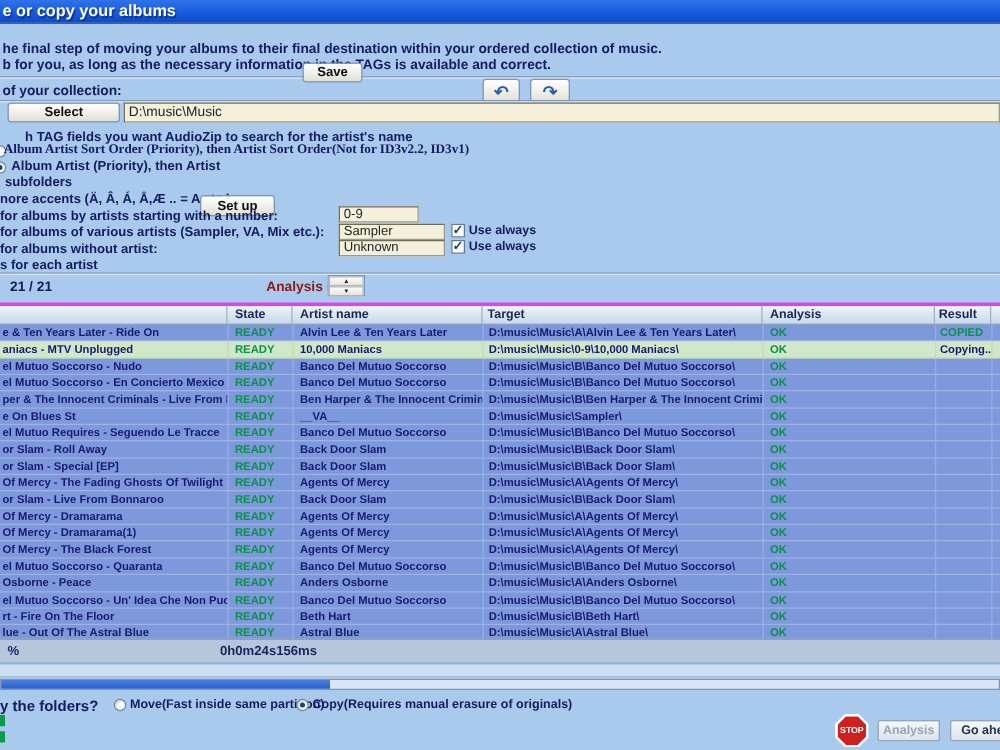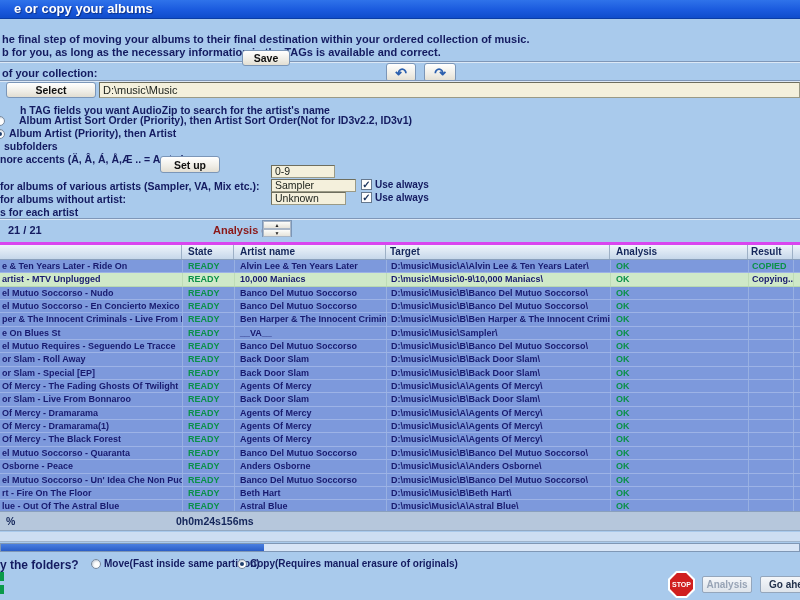--- a/index.html
+++ b/index.html
@@ -7,21 +7,21 @@
   #screen {
     position:relative; width:800px; height:600px; overflow:hidden;
     background:#a9caec; font-family:"Liberation Sans", sans-serif;
   }
   
   .titlebar {
     position:absolute; left:0; top:0; width:800px; height:19px;
     background:linear-gradient(#2f73ea 0%, #1a5ade 55%, #0f4ccb 100%);
     border-bottom:1px solid #0a3da6;
     color:#fff; font-size:13px; font-weight:bold; line-height:18px;
-    padding-left:14px; text-shadow:1px 1px 1px rgba(0,0,30,.45); white-space:nowrap;
+    padding-left:2px; text-shadow:1px 1px 1px rgba(0,0,30,.45); white-space:nowrap;
   }
   .lbl { position:absolute; font-size:10.5px; font-weight:bold; color:#141b60; white-space:nowrap; }
   .intro { font-size:11px; }
   .divider { position:absolute; left:0; width:800px; height:2px;
     border-top:1px solid #7f97b8; border-bottom:1px solid #dce8f6; }
   
   .btn {
     position:absolute; display:flex; align-items:center; justify-content:center;
     background:linear-gradient(#ffffff, #efede6 60%, #e2ded2);
     border:1px solid #7b96b8; border-radius:3px;
@@ -125,41 +125,42 @@
   <div class="divider" style="top:80px;"></div>
 
   <div class="btn" style="left:6px; top:82px; width:90px; height:16px;">
     <span>Select</span>
   </div>
   <div class="field" style="left:99px; top:82px; width:701px; height:16px; line-height:14px; font-size:11px;">D:\music\Music</div>
 
   <div class="lbl" style="left:0px; top:104px;padding-left:20px;">h TAG fields you want AudioZip to search for the artist's name</div>
 
   <div class="radio" style="left:-5px; top:116px;"></div>
-  <div class="lbl" style="left:19px; top:114px;">Album Artist Sort Order (Priority), then Artist Sort Order(Not for ID3v2.2, ID3v1)</div>
+  <div class="lbl" style="left:3px; top:114px;font-family:Liberation Serif, serif;">Album Artist Sort Order (Priority), then Artist Sort Order(Not for ID3v2.2, ID3v1)</div>
 
   <div class="radio checked" style="left:-5px; top:129px;"></div>
   <div class="lbl" style="left:9px; top:127px;">Album Artist (Priority), then Artist</div>
 
   <div class="lbl" style="left:4px; top:140px;">subfolders</div>
 
   <div class="lbl" style="left:0px; top:153px;">nore accents (Ä, Â, Á, Å,Æ .. = A etc.)</div>
   <div class="btn" style="left:160px; top:156px; width:60px; height:17px;">
     <span>Set up</span>
   </div>
 
+  <div class="lbl" style="left:0px; top:167px;">for albums by artists starting with a number:</div>
   <div class="field" style="left:271px; top:165px; width:64px; height:13px; line-height:11px;">0-9</div>
 
   <div class="lbl" style="left:0px; top:180px;">for albums of various artists (Sampler, VA, Mix etc.):</div>
   <div class="field" style="left:271px; top:179px; width:85px; height:13px; line-height:11px;">Sampler</div>
   <div class="checkbox checked" style="left:361px; top:179px;"><span class="mark">✓</span></div>
   <div class="lbl" style="left:375px; top:179px; font-size:10px;">Use always</div>
 
   <div class="lbl" style="left:0px; top:193px;">for albums without artist:</div>
-  <div class="field" style="left:271px; top:192px; width:75px; height:13px; line-height:11px;">Unknown</div>
+  <div class="field" style="left:271px; top:192px; width:85px; height:13px; line-height:11px;">Unknown</div>
   <div class="checkbox checked" style="left:361px; top:192px;"><span class="mark">✓</span></div>
   <div class="lbl" style="left:375px; top:192px; font-size:10px;">Use always</div>
 
   <div class="lbl" style="left:0px; top:206px;">s for each artist</div>
 
   <div class="divider" style="top:218px;"></div>
 
   <div class="lbl" style="left:8px; top:224px; font-size:11px;">21 / 21</div>
   <div class="lbl analysis-count" style="left:213px; top:224px; font-size:11px;">Analysis (2)</div>
   <div class="spinner">
@@ -185,21 +186,21 @@
         <div class="trow">
           <div class="cell c-album">e &amp; Ten Years Later - Ride On</div>
           <div class="cell c-state green">READY</div>
           <div class="cell c-artist">Alvin Lee &amp; Ten Years Later</div>
           <div class="cell c-target">D:\music\Music\A\Alvin Lee &amp; Ten Years Later\</div>
           <div class="cell c-analysis green">OK</div>
           <div class="cell c-result green">COPIED</div>
           <div class="cell c-extra"></div>
         </div>
         <div class="trow hl">
-          <div class="cell c-album">artist - MTV Unplugged</div>
+          <div class="cell c-album">aniacs - MTV Unplugged</div>
           <div class="cell c-state green">READY</div>
           <div class="cell c-artist">10,000 Maniacs</div>
           <div class="cell c-target">D:\music\Music\0-9\10,000 Maniacs\</div>
           <div class="cell c-analysis green">OK</div>
           <div class="cell c-result">Copying..</div>
           <div class="cell c-extra"></div>
         </div>
         <div class="trow">
           <div class="cell c-album">el Mutuo Soccorso - Nudo</div>
           <div class="cell c-state green">READY</div>

